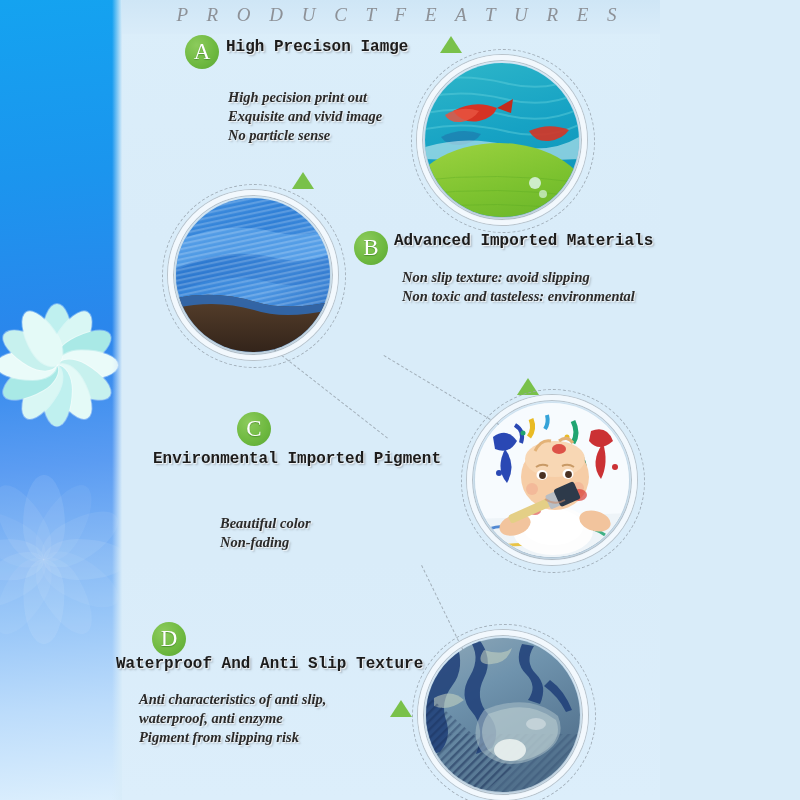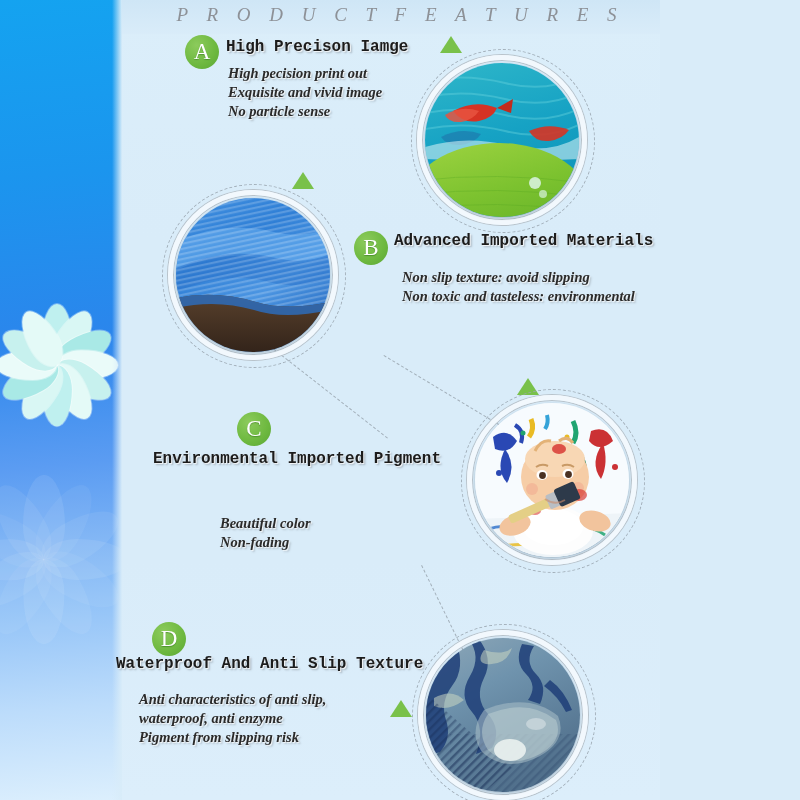--- a/index.html
+++ b/index.html
@@ -160,21 +160,21 @@
     <div class="header"></div>
     <div class="title">P R O D U C T   F E A T U R E S</div>
 
     <div class="dash" style="left:128px;top:330px;width:175px;transform:rotate(38deg);"></div>
     <div class="dash" style="left:262px;top:355px;width:170px;transform:rotate(31deg);"></div>
     <div class="dash" style="left:300px;top:565px;width:120px;transform:rotate(64deg);"></div>
 
     <div>
       <div class="badge" style="left:63px;top:35px;">A</div>
       <div class="feat-title" style="left:104px;top:38px;">High Precison Iamge</div>
-      <div class="feat-lines" style="left:106px;top:64px;">
+      <div class="feat-lines" style="left:106px;top:88px;">
         <div>High pecision print out</div>
         <div>Exquisite and vivid image</div>
         <div>No particle sense</div>
       </div>
       <div class="arrow" style="left:318px;top:36px;"></div>
       <div class="photo-wrap" style="left:295px;top:55px;">
         <div class="dashed-ring"></div>
         <div class="outer-ring"></div>
         <div class="photo">
           <svg viewBox="0 0 154 154">

